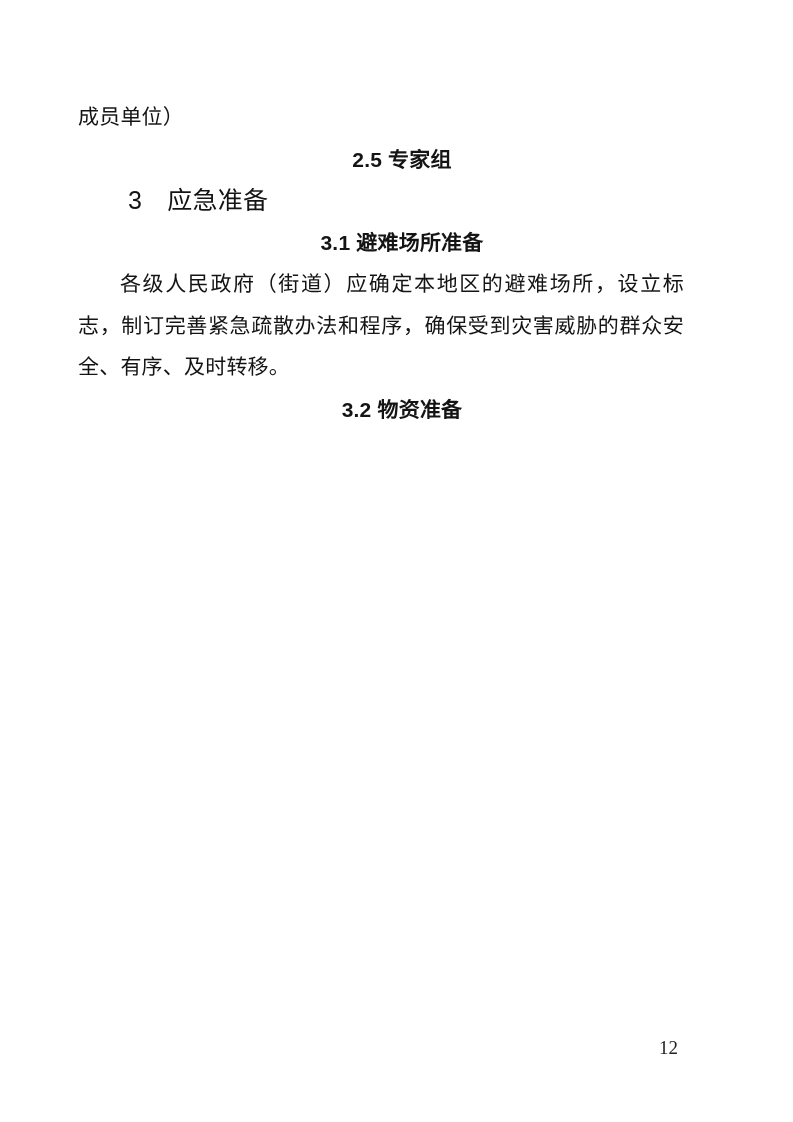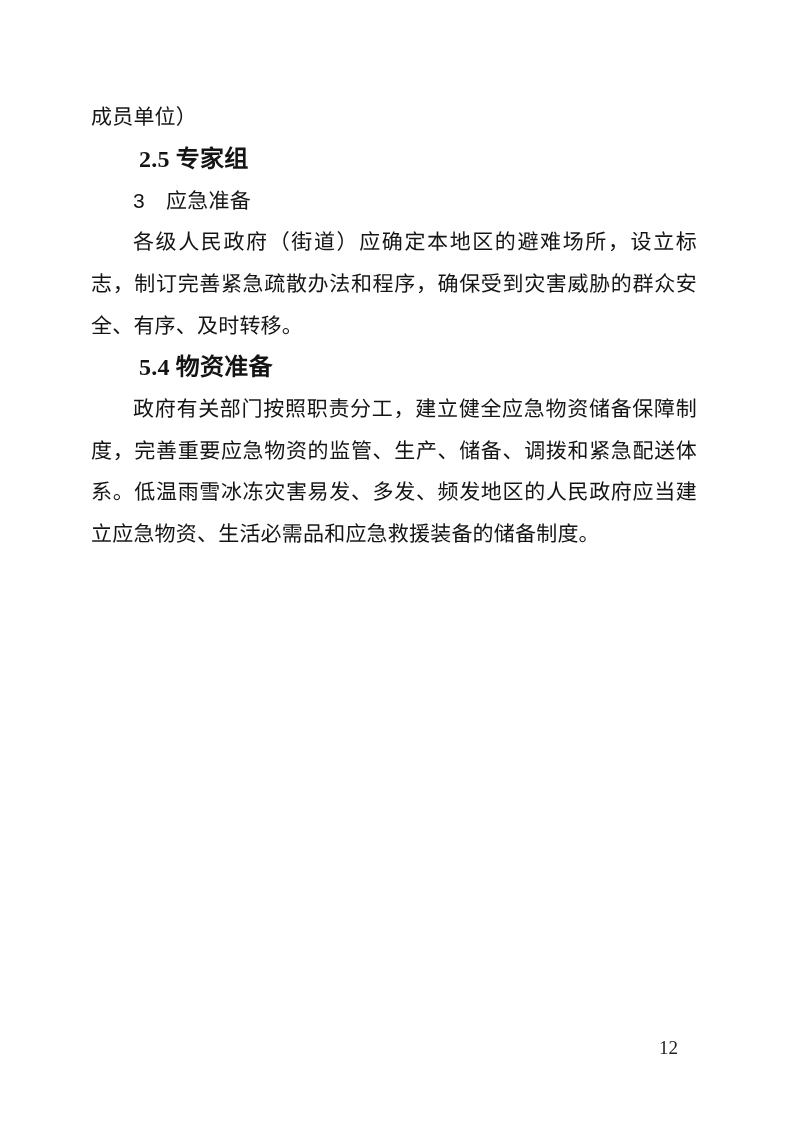--- a/index.html
+++ b/index.html
@@ -11,21 +11,21 @@
     position: relative;
     width: 793px;
     height: 1122px;
     background: #ffffff;
     color: #141414;
     overflow: hidden;
     font-family: "Liberation Serif", "DejaVu Serif", serif;
   }
   .content {
     position: absolute;
-    left: 91px;
+    left: 78px;
     top: 97px;
     width: 606px;
     font-size: 21px;
     line-height: 41.7px;
     text-align: justify;
     text-justify: inter-ideograph;
     letter-spacing: 0.2px;
   }
   .para {
     margin: 0;
@@ -36,35 +36,35 @@
     text-indent: 0;
   }
   .lead {
     font-family: "Liberation Sans", "DejaVu Sans", sans-serif;
     font-weight: 700;
   }
   .h-l1 {
     margin: 0;
     padding: 0;
     text-indent: 2em;
-    font-size: 21px;
+    font-size: 25px;
     line-height: 41.7px;
     font-family: "Liberation Sans", "DejaVu Sans", sans-serif;
     font-weight: 500;
     text-align: left;
   }
   .h-l2 {
     margin: 0;
     padding: 0;
     text-indent: 2em;
-    font-size: 24px;
+    font-size: 21px;
     line-height: 41.7px;
-    font-family: Liberation Serif, serif;
+    font-family: Liberation Sans, sans-serif;
     font-weight: 700;
-    text-align: left;
+    text-align: center;
   }
   .page-number {
     position: absolute;
     left: 659px;
     top: 1037px;
     font-size: 19px;
     line-height: 22px;
     color: #222222;
     font-family: "Liberation Serif", "DejaVu Serif", serif;
     text-align: right;
@@ -78,23 +78,23 @@
 
     <p class="para cont">成员单位）</p>
 
 
 
     <p class="h-l2">2.5 专家组</p>
 
 
     <p class="h-l1">3　应急准备</p>
 
+    <p class="h-l2">3.1 避难场所准备</p>
 
     <p class="para">各级人民政府（街道）应确定本地区的避难场所，设立标志，制订完善紧急疏散办法和程序，确保受到灾害威胁的群众安全、有序、及时转移。</p>
 
-    <p class="h-l2">5.4 物资准备</p>
+    <p class="h-l2">3.2 物资准备</p>
 
-    <p class="para">政府有关部门按照职责分工，建立健全应急物资储备保障制度，完善重要应急物资的监管、生产、储备、调拨和紧急配送体系。低温雨雪冰冻灾害易发、多发、频发地区的人民政府应当建立应急物资、生活必需品和应急救援装备的储备制度。</p>
 
   </main>
 
   <div class="page-number">12</div>
 </div>
 
 </body></html>

